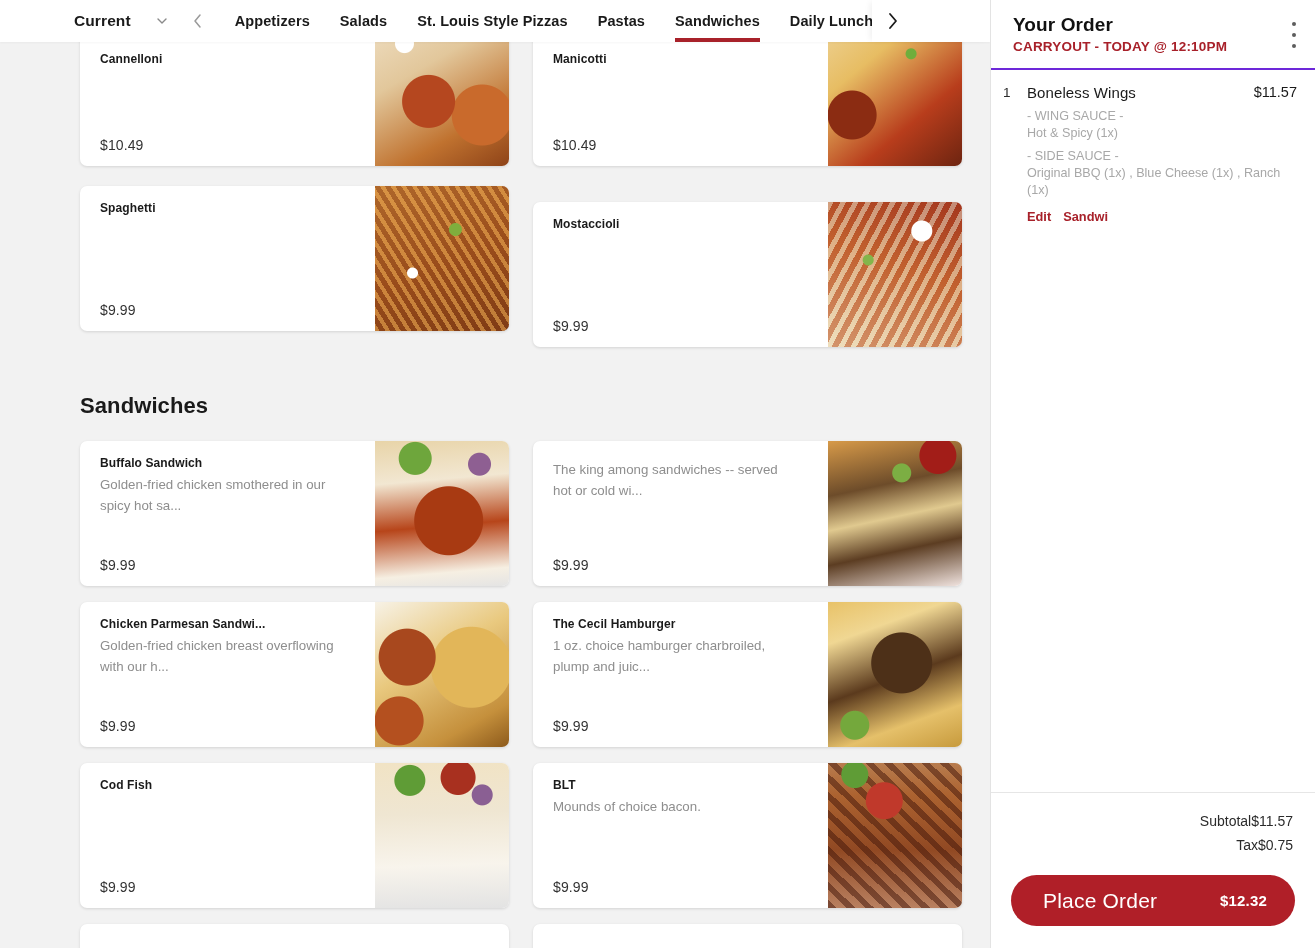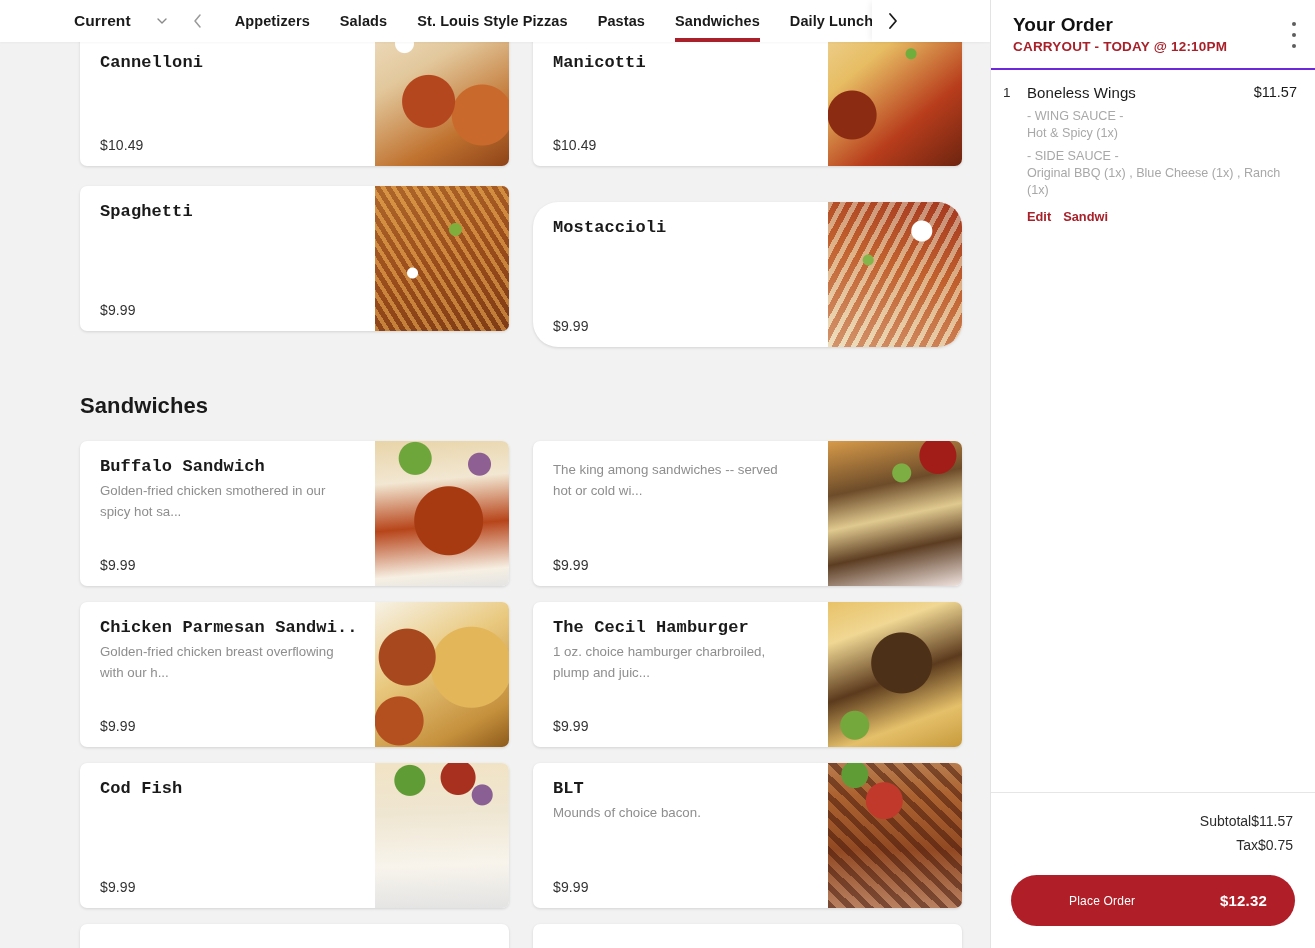--- a/index.html
+++ b/index.html
@@ -86,23 +86,23 @@
     overflow: hidden;
     display: flex;
   }
   .card.tall { height: 145px; }
   .card-text {
     flex: 1; padding: 15px 14px 13px 20px;
     display: flex; flex-direction: column;
     min-width: 0;
   }
   .card-title {
-    font-size: 17px; font-weight: 700; color: #1a1a1a;
+    font-size: 12px; font-weight: 700; color: #1a1a1a;
     letter-spacing: .1px; line-height: 1.25;
-    white-space: nowrap; overflow: hidden; font-family: Liberation Mono, monospace;
+    white-space: nowrap; overflow: hidden;
   }
   .card-desc {
     margin-top: 4px;
     font-size: 13.3px; color: #8e8e8e; line-height: 1.55;
     max-width: 245px;
   }
   .card-price {
     margin-top: auto;
     font-size: 14px; color: #333333; letter-spacing: .1px;
   }
@@ -217,21 +217,21 @@
     font-size: 14px; color: #2b2b2b; padding: 4px 0;
   }
   .place-order-wrap { padding: 18px 20px 22px 20px; }
   .place-order {
     width: 100%; height: 51px;
     background: #b01f28; border: none; border-radius: 26px;
     color: #ffffff; cursor: pointer;
     display: flex; align-items: center; justify-content: space-between;
     padding: 0 28px 0 32px;
   }
-  .po-label { font-size: 12px; font-weight: 400; letter-spacing: .2px; margin-left: 26px; }
+  .po-label { font-size: 21px; font-weight: 400; letter-spacing: .2px; }
   .po-amount { font-size: 15px; font-weight: 700; letter-spacing: .2px; }
 </style>
 </head>
 <body>
 
 <div class="app">
 
   <div class="menu-col">
 
     <div class="navbar">
@@ -291,21 +291,21 @@
         <div class="card tall" style="margin-top:4px;">
           <div class="card-text">
             <div class="card-title">Spaghetti</div>
             <div class="card-price">$9.99</div>
           </div>
           <div class="card-img">
               <div class="ph ph-spaghetti"></div>
             </div>
         </div>
 
-        <div class="card tall" style="margin-top:20px;border-radius:25px;">
+        <div class="card tall" style="margin-top:20px;">
           <div class="card-text">
             <div class="card-title">Mostaccioli</div>
             <div class="card-price">$9.99</div>
           </div>
           <div class="card-img">
               <div class="ph ph-mostaccioli"></div>
             </div>
         </div>
 
       </div>

